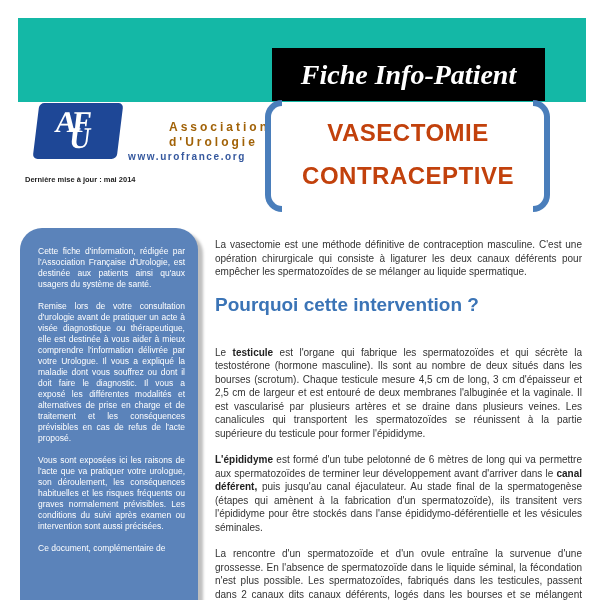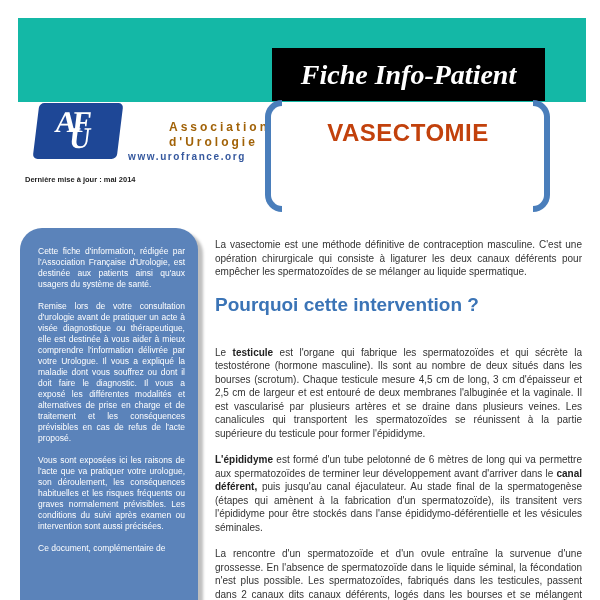--- a/index.html
+++ b/index.html
@@ -188,20 +188,21 @@
   <div class="org-name">
     <div>Association</div>
     <div>d'Urologie</div>
   </div>
   <a class="website" href="#">www.urofrance.org</a>
   <div class="last-updated">Dernière mise à jour : mai 2014</div>
 
   <div class="bracket left"></div>
   <div class="doc-title">
     <div>VASECTOMIE</div>
+    <div>CONTRACEPTIVE</div>
   </div>
   <div class="bracket right"></div>
 
   <div class="sidebar">
     <p>Cette fiche d'information, rédigée par l'Association Française d'Urologie, est destinée aux patients ainsi qu'aux usagers du système de santé.</p>
     <p>Remise lors de votre consultation d'urologie avant de pratiquer un acte à visée diagnostique ou thérapeutique, elle est destinée à vous aider à mieux comprendre l'information délivrée par votre Urologue. Il vous a expliqué la maladie dont vous souffrez ou dont il doit faire le diagnostic. Il vous a exposé les différentes modalités et alternatives de prise en charge et de traitement et les conséquences prévisibles en cas de refus de l'acte proposé.</p>
     <p>Vous sont exposées ici les raisons de l'acte que va pratiquer votre urologue, son déroulement, les conséquences habituelles et les risques fréquents ou graves normalement prévisibles. Les conditions du suivi après examen ou intervention sont aussi précisées.</p>
     <p>Ce document, complémentaire de</p>
   </div>
 

